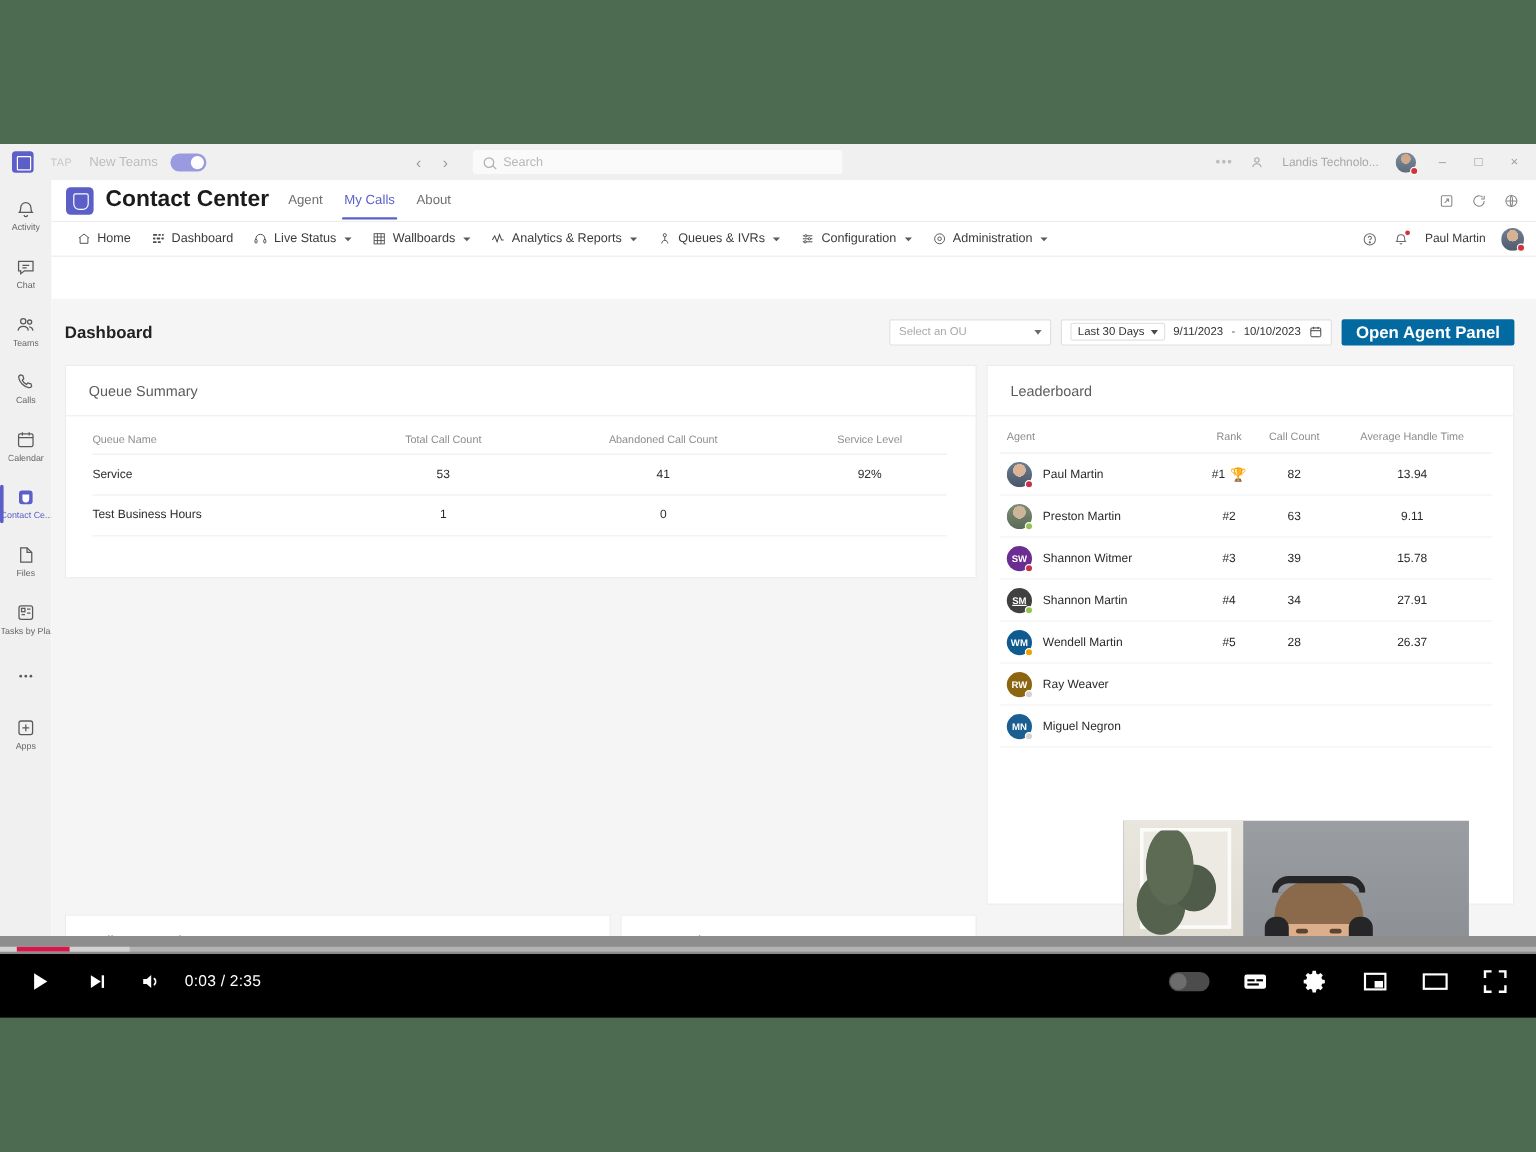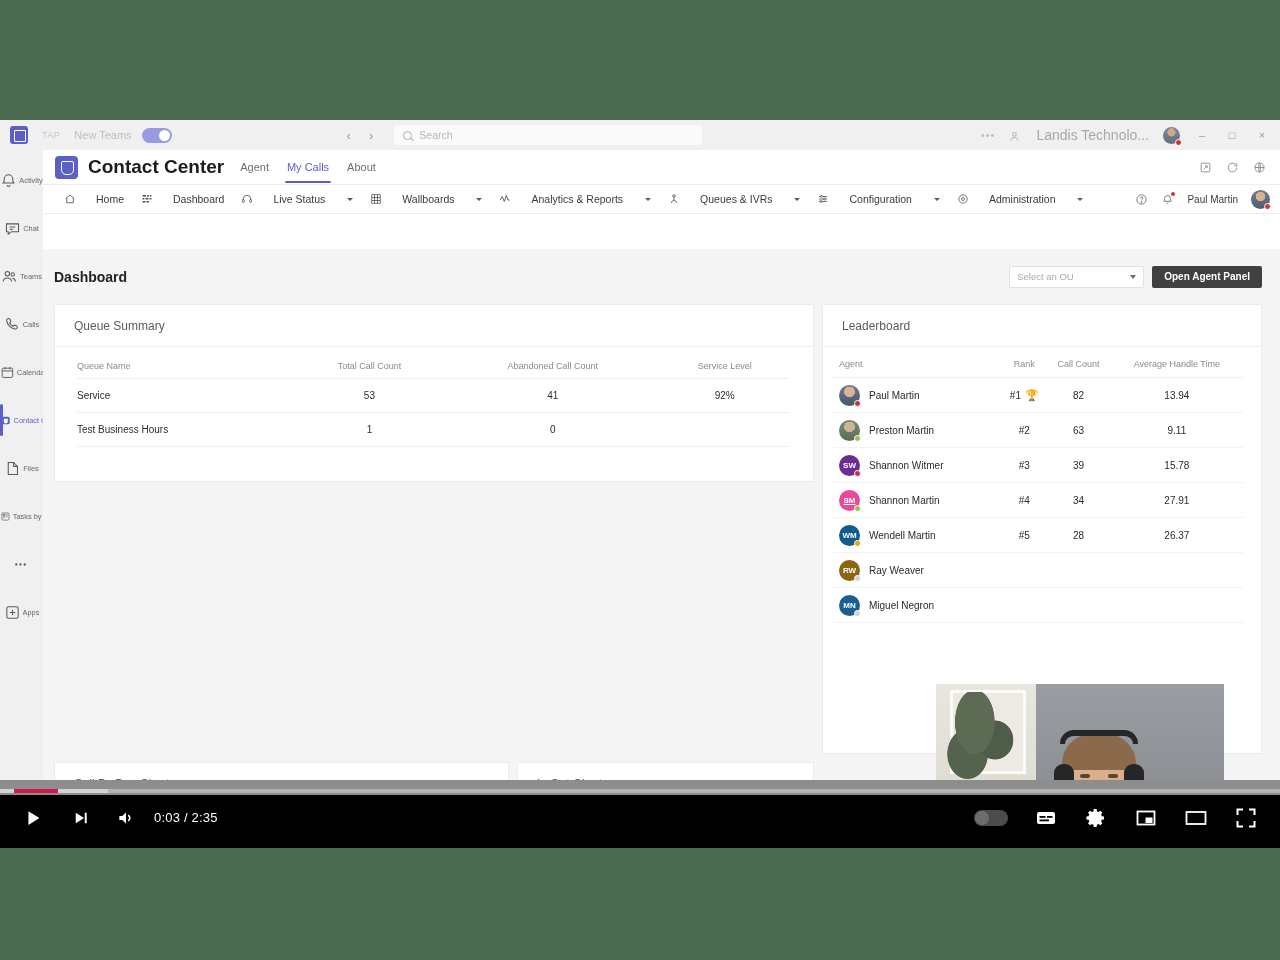--- a/index.html
+++ b/index.html
@@ -48,36 +48,36 @@
   .tb-search {
     margin-left: 20px; width: 310px; height: 22px; border-radius: 4px;
     background: #fafafa; border: 1px solid #f0f0f0;
     display:flex; align-items:center; gap:7px; padding-left: 9px;
   }
   .tb-search .mag { width:9px;height:9px;border:1.3px solid #b0b0b0;border-radius:50%;position:relative;flex:none;}
   .tb-search .mag::after{content:"";position:absolute;right:-3px;bottom:-2px;width:4px;height:1.3px;background:#b0b0b0;transform:rotate(45deg);}
   .tb-search-text { font-size:10.5px; color:#b7b7b7; }
   .tb-right { margin-left:auto; display:flex; align-items:center; gap:14px; padding-right:10px; }
   .tb-right .dots { color:#bdbdbd; font-size:11px; letter-spacing:1px;}
-  .tb-orgname { font-size:14px; color:#a8a8a8; }
+  .tb-orgname { font-size:10px; color:#a8a8a8; }
   .tb-avatar {
     width:17px;height:17px;border-radius:50%;
     background: radial-gradient(circle at 50% 32%, #cfa98a 0 28%, transparent 29%), linear-gradient(#7d8da0,#5e6b7c);
     position:relative;
   }
   .tb-avatar .badge{position:absolute;right:-2px;bottom:-2px;width:7px;height:7px;border-radius:50%;background:#d13438;border:1px solid #fff;}
   .tb-winbtn { color:#9b9b9b; font-size:11px; width:16px; text-align:center;}
 
   
   .rail {
     position: absolute; left: 0; top: 30px; width: 43px; height: 690px;
     background: #f0f0f0; padding-top: 6px;
   }
   .rail-item {
-    height: 48px; display:flex; flex-direction:row; align-items:center;
+    height: 48px; display:flex; flex-direction:column; align-items:center;
     justify-content:center; gap:2px; position:relative;
   }
   .rail-item .rlabel { font-size: 7.4px; color:#666; white-space:nowrap; max-width:42px; overflow:hidden;}
   .rail-item.active .rlabel { color:#5b5fc7; }
   .rail-item.active::before{
     content:""; position:absolute; left:0; top:8px; width:2.5px; height:32px;
     border-radius:2px; background:#5b5fc7;
   }
   .rail-ico { width:17px; height:17px; color:#5a5a5a; }
   .rail-ico svg { width:100%; height:100%; display:block; }
@@ -97,21 +97,21 @@
   .cc-tab.active { color:#5b5fc7; }
   .cc-tab.active::after{content:"";position:absolute;left:-2px;right:-2px;bottom:2px;height:2px;background:#5b5fc7;border-radius:2px;}
   .cc-head-right { margin-left:auto; display:flex; gap:14px; padding-right:14px; color:#8a8a8a;}
   .cc-head-right .hi { width:13px; height:13px; }
   .cc-head-right .hi svg { width:100%; height:100%; display:block; }
 
   .cc-nav {
     height: 29px; display:flex; align-items:center; gap:3px; padding-left:14px;
     border-bottom:1px solid #ededed; background:#fff;
   }
-  .nav-item { display:flex; align-items:center; gap:20px; padding:3px 7px; font-size:10.5px; color:#3b3b3b; white-space:nowrap;}
+  .nav-item { display:flex; align-items:center; gap:5px; padding:3px 7px; font-size:10.5px; color:#3b3b3b; white-space:nowrap;}
   .nav-item .ni { width:12px;height:12px;color:#4a4a4a;flex:none;}
   .nav-item .ni svg{width:100%;height:100%;display:block;}
   .caret { width:0;height:0;border-left:3px solid transparent;border-right:3px solid transparent;border-top:3.5px solid #5a5a5a;margin-left:2px;}
   .cc-nav-right { margin-left:auto; display:flex; align-items:center; gap:13px; padding-right:10px;}
   .cc-nav-right .ni { width:13px; height:13px; color:#6a6a6a;}
   .cc-nav-right .ni svg{width:100%;height:100%;display:block;}
   .bell-wrap{position:relative;}
   .bell-dot{position:absolute;right:-1px;top:-1px;width:4px;height:4px;border-radius:50%;background:#d13438;}
   .user-name { font-size:10px; color:#3b3b3b; }
   .user-av {
@@ -133,22 +133,22 @@
   .daterange {
     height:22px;background:#fff;border:1px solid #e1e1e1;border-radius:2px;
     display:flex;align-items:center;padding:0 7px;gap:7px;font-size:9.5px;color:#333;
   }
   .dr-pill{display:flex;align-items:center;gap:5px;border:1px solid #e3e3e3;border-radius:2px;padding:1px 5px;}
   .dr-pill .caret2{width:0;height:0;border-left:3px solid transparent;border-right:3px solid transparent;border-top:4px solid #4a4a4a;}
   .dr-dash{color:#555;}
   .cal-ico{width:11px;height:11px;color:#444;}
   .cal-ico svg{width:100%;height:100%;display:block;}
   .btn-agent {
-    height:22px;background:#404040;color:#fff;border-radius:2px;
-    display:flex;align-items:center;padding:0 12px;font-size:10px;font-weight:700;
+    height:22px;background:#0369a1;color:#fff;border-radius:2px;
+    display:flex;align-items:center;padding:0 12px;font-size:14px;font-weight:700;
   }
 
   .cards { padding: 0 11px; }
   .row1 { display:flex; gap:8px; }
   .card { background:#fff; border:1px solid #ececec; }
   .card-title { font-size:12px; color:#5c5c5c; padding:14px 0 13px 19px; border-bottom:1px solid #efefef;}
   #queue-card { width:760px; height:178px; }
   #leader-card { width:440px; height:450px; }
   .row2 { display:flex; gap:8px; margin-top:8px; }
   #callday-card { width:455px; height:264px; }
@@ -530,20 +530,35 @@
 
     <div class="page">
 
       <div class="page-head">
         <div class="page-title">Dashboard</div>
         <div class="filters">
           <div class="sel-ou">
             <span>Select an OU</span>
             <span class="caret2"></span>
           </div>
+          <div class="daterange">
+            <span class="dr-pill">
+              <span>Last 30 Days</span>
+              <span class="caret2"></span>
+            </span>
+            <span>9/11/2023</span>
+            <span class="dr-dash">-</span>
+            <span>10/10/2023</span>
+            <span class="cal-ico">
+                <svg viewBox="0 0 24 24" fill="none" stroke="currentColor" stroke-width="1.8">
+                  <rect x="3" y="5" width="18" height="16" rx="2"></rect>
+                  <path d="M3 10h18M8 3v4M16 3v4"></path>
+                </svg>
+              </span>
+          </div>
           <div class="btn-agent">Open Agent Panel</div>
         </div>
       </div>
 
       <div class="cards">
         <div class="row1">
 
           <div class="card" id="queue-card">
             <div class="card-title">Queue Summary</div>
             <table class="qt">
@@ -630,21 +645,21 @@
                       <div class="rank-cell">
                         <span>#3</span>
                       </div>
                     </td>
                     <td>39</td>
                     <td>15.78</td>
                   </tr>
                   <tr>
                     <td>
                       <div class="agent-cell">
-                        <div class="av" style="background: #ec4899; text-decoration: underline;">SM<span class="pres" style="background: rgb(146, 195, 83);"></span></div>
+                        <div class="av" style="background: #404040; text-decoration: underline;">SM<span class="pres" style="background: rgb(146, 195, 83);"></span></div>
                         <span class="agent-name">Shannon Martin</span>
                       </div>
                     </td>
                     <td>
                       <div class="rank-cell">
                         <span>#4</span>
                       </div>
                     </td>
                     <td>34</td>
                     <td>27.91</td>

